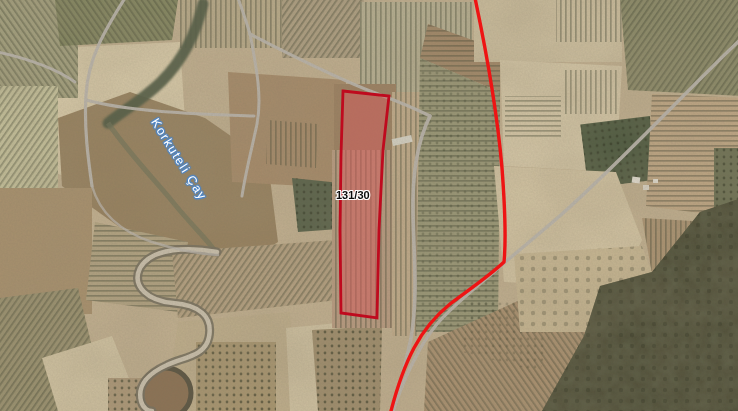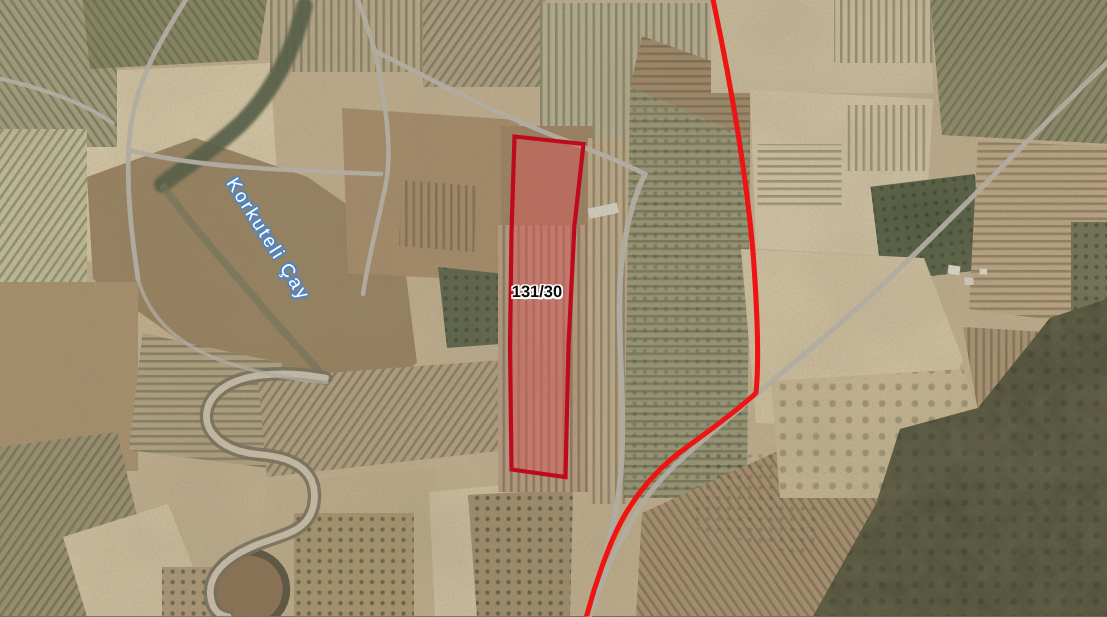--- a/index.html
+++ b/index.html
@@ -6,21 +6,21 @@
   .map-viewport{
     position:relative;
     width:738px;height:411px;
     overflow:hidden;
     font-family:"Liberation Sans", sans-serif;
     background:#c2b090;
   }
   .map-viewport svg{position:absolute;left:0;top:0;display:block;}
   .parcel-label{
     position:absolute;left:336px;top:189px;width:44px;
-    text-align:center;
+    text-align:left;
     font-size:11px;font-weight:bold;color:#0b0b0b;line-height:13px;
     text-shadow:-1px 0 0 #fff,1px 0 0 #fff,0 -1px 0 #fff,0 1px 0 #fff,
                 -1px -1px 0 #fff,1px 1px 0 #fff,-1px 1px 0 #fff,1px -1px 0 #fff;
     user-select:none;
   }
   .river-label{
     position:absolute;left:160px;top:116px;
     font-size:12.5px;color:#ffffff;letter-spacing:1.5px;white-space:nowrap;
     transform:rotate(58deg);transform-origin:0 0;
     text-shadow:-1px 0 1px #4f86c6,1px 0 1px #4f86c6,0 -1px 1px #4f86c6,0 1px 1px #4f86c6,

